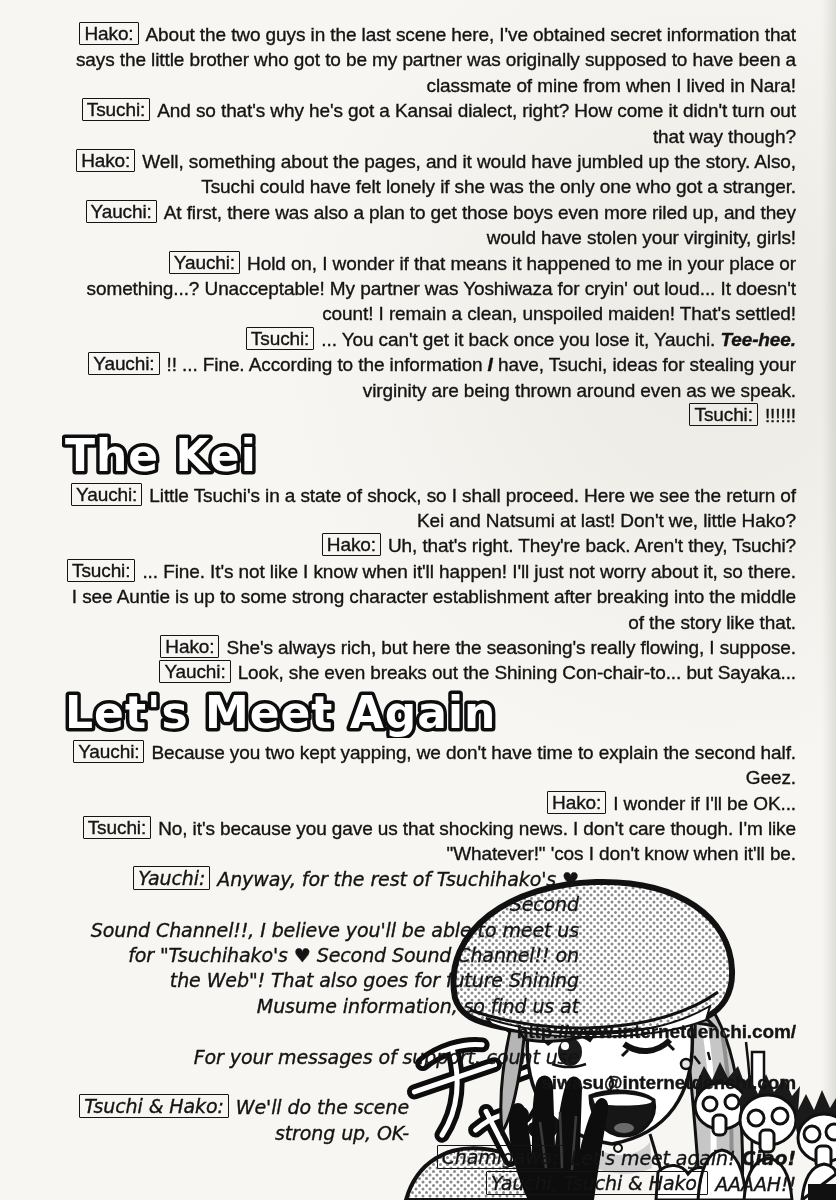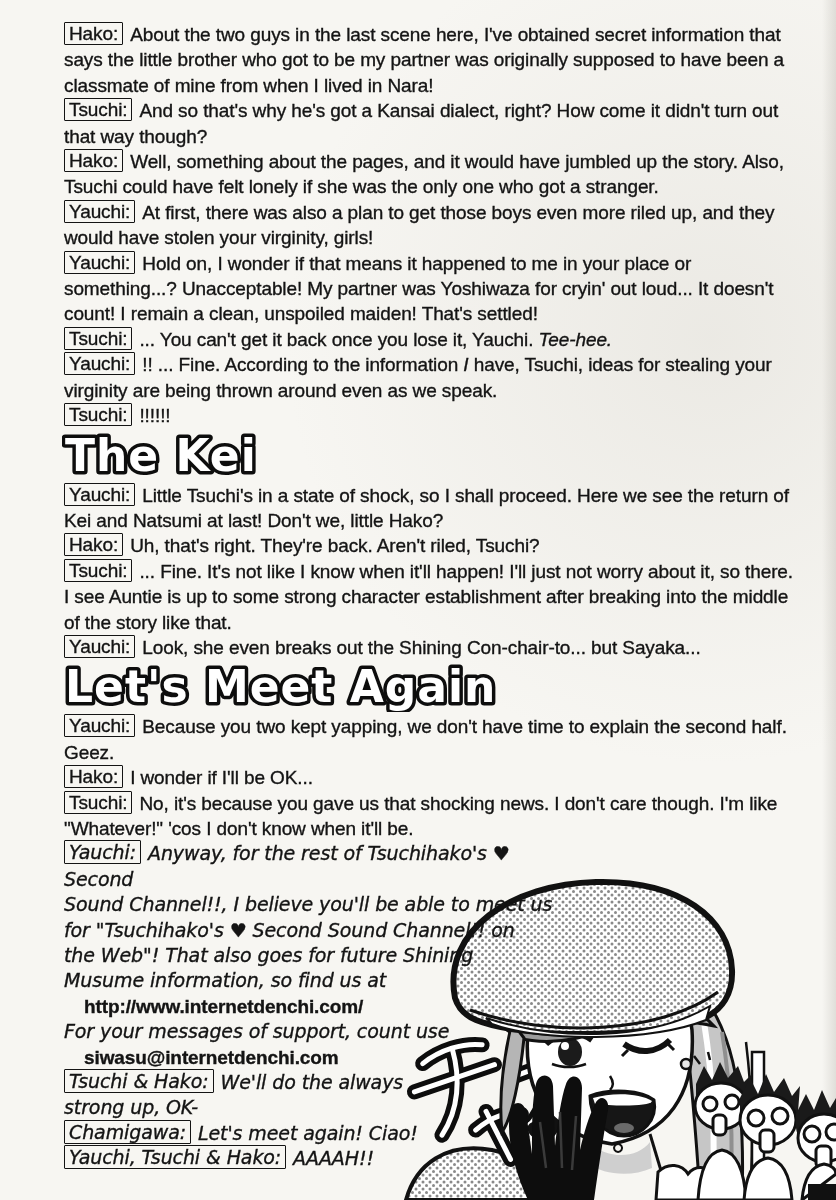--- a/index.html
+++ b/index.html
@@ -8,20 +8,21 @@
     background:#f7f6f2;
     font-family:"Liberation Sans",sans-serif;
   }
   .page{
     position:relative;width:836px;height:1132px;
     background:
       linear-gradient(to left, rgba(120,115,105,0.18), rgba(120,115,105,0.0) 14px),
       radial-gradient(circle at 85% 30%, rgba(200,196,186,0.25), rgba(0,0,0,0) 40%),
       #f7f6f2;
     color:#141414;
+    text-align:right;
   }
   .content{
     position:absolute;left:64px;top:22px;width:732px;z-index:2;
   }
   p.line{
     margin:0;
     font-size:19px;line-height:25.4px;letter-spacing:-0.1px;
     -webkit-text-stroke:0.35px #141414;
   }
   .tag{
@@ -50,21 +51,21 @@
   .w340{max-width:345px;}
   svg.heading{display:block;margin:2px 0 2px -2px;}
   svg.heading text{
     font-family:"DejaVu Sans",sans-serif;
     font-weight:700;font-size:44px;
     fill:#ffffff;stroke:#0d0d0d;stroke-width:7px;
     paint-order:stroke;stroke-linejoin:round;stroke-linecap:round;
     letter-spacing:1px;
   }
   .illo{position:absolute;left:400px;top:872px;z-index:1;}
-  i{font-style:italic;}
+  i{font-style:italic;font-weight:bold;}
 </style>
 </head>
 <body>
 
 <div class="page">
 
   <div class="content">
 
     <section>
       <p class="line"><span class="tag">Hako:</span><span>About the two guys in the last scene here, I've obtained secret information that says the little brother who got to be my partner was originally supposed to have been a classmate of mine from when I lived in Nara!</span></p>
@@ -76,41 +77,42 @@
       <p class="line"><span class="tag">Yauchi:</span><span>!! ... Fine. According to the information </span><i>I</i><span> have, Tsuchi, ideas for stealing your virginity are being thrown around even as we speak.</span></p>
       <p class="line"><span class="tag">Tsuchi:</span><span>!!!!!!</span></p>
     </section>
 
     <svg class="heading" width="730" height="50" viewBox="0 0 730 50">
       <text x="3" y="40">The Kei</text>
     </svg>
 
     <section>
       <p class="line"><span class="tag">Yauchi:</span><span>Little Tsuchi's in a state of shock, so I shall proceed. Here we see the return of Kei and Natsumi at last! Don't we, little Hako?</span></p>
-      <p class="line"><span class="tag">Hako:</span><span>Uh, that's right. They're back. Aren't riled, Tsuchi?</span></p>
+      <p class="line"><span class="tag">Hako:</span><span>Uh, that's right. They're back. Aren't they, Tsuchi?</span></p>
       <p class="line"><span class="tag">Tsuchi:</span><span>... Fine. It's not like I know when it'll happen! I'll just not worry about it, so there. I see Auntie is up to some strong character establishment after breaking into the middle of the story like that.</span></p>
+      <p class="line"><span class="tag">Hako:</span><span>She's always rich, but here the seasoning's really flowing, I suppose.</span></p>
       <p class="line"><span class="tag">Yauchi:</span><span>Look, she even breaks out the Shining Con-chair-to... but Sayaka...</span></p>
     </section>
 
     <svg class="heading" width="730" height="50" viewBox="0 0 730 50">
       <text x="3" y="40">Let's Meet Again</text>
     </svg>
 
     <section>
       <p class="line"><span class="tag">Yauchi:</span><span>Because you two kept yapping, we don't have time to explain the second half. Geez.</span></p>
       <p class="line"><span class="tag">Hako:</span><span>I wonder if I'll be OK...</span></p>
       <p class="line"><span class="tag">Tsuchi:</span><span>No, it's because you gave us that shocking news. I don't care though. I'm like "Whatever!" 'cos I don't know when it'll be.</span></p>
 
       <p class="line round narrow"><span class="tag">Yauchi:</span><span>Anyway, for the rest of Tsuchihako's ♥ Second</span><span class="bl">Sound Channel!!, I believe you'll be able to meet us</span><span class="bl">for "Tsuchihako's ♥ Second Sound Channel!! on</span><span class="bl">the Web"! That also goes for future Shining</span><span class="bl">Musume information, so find us at</span></p>
 
       <p class="line addr">http://www.internetdenchi.com/</p>
       <p class="line round narrow">For your messages of support, count use</p>
       <p class="line addr">siwasu@internetdenchi.com</p>
 
-      <p class="line round w340"><span class="tag">Tsuchi &amp; Hako:</span><span>We'll do the always</span><span class="bl">strong up, OK-</span></p>
+      <p class="line round w340"><span class="tag">Tsuchi &amp; Hako:</span><span>We'll do the scene</span><span class="bl">strong up, OK-</span></p>
       <p class="line round"><span class="tag">Chamigawa:</span><span>Let's meet again! </span><i>Ciao!</i></p>
       <p class="line round"><span class="tag">Yauchi, Tsuchi &amp; Hako:</span><span>AAAAH!!</span></p>
     </section>
 
   </div>
 
   <svg class="illo" width="436" height="328" viewBox="0 0 436 328" role="img" aria-label="チャオ♥">
     <defs>
       <pattern id="ht" width="7" height="7" patternUnits="userSpaceOnUse">
         <rect width="7" height="7" fill="#ffffff"></rect>

